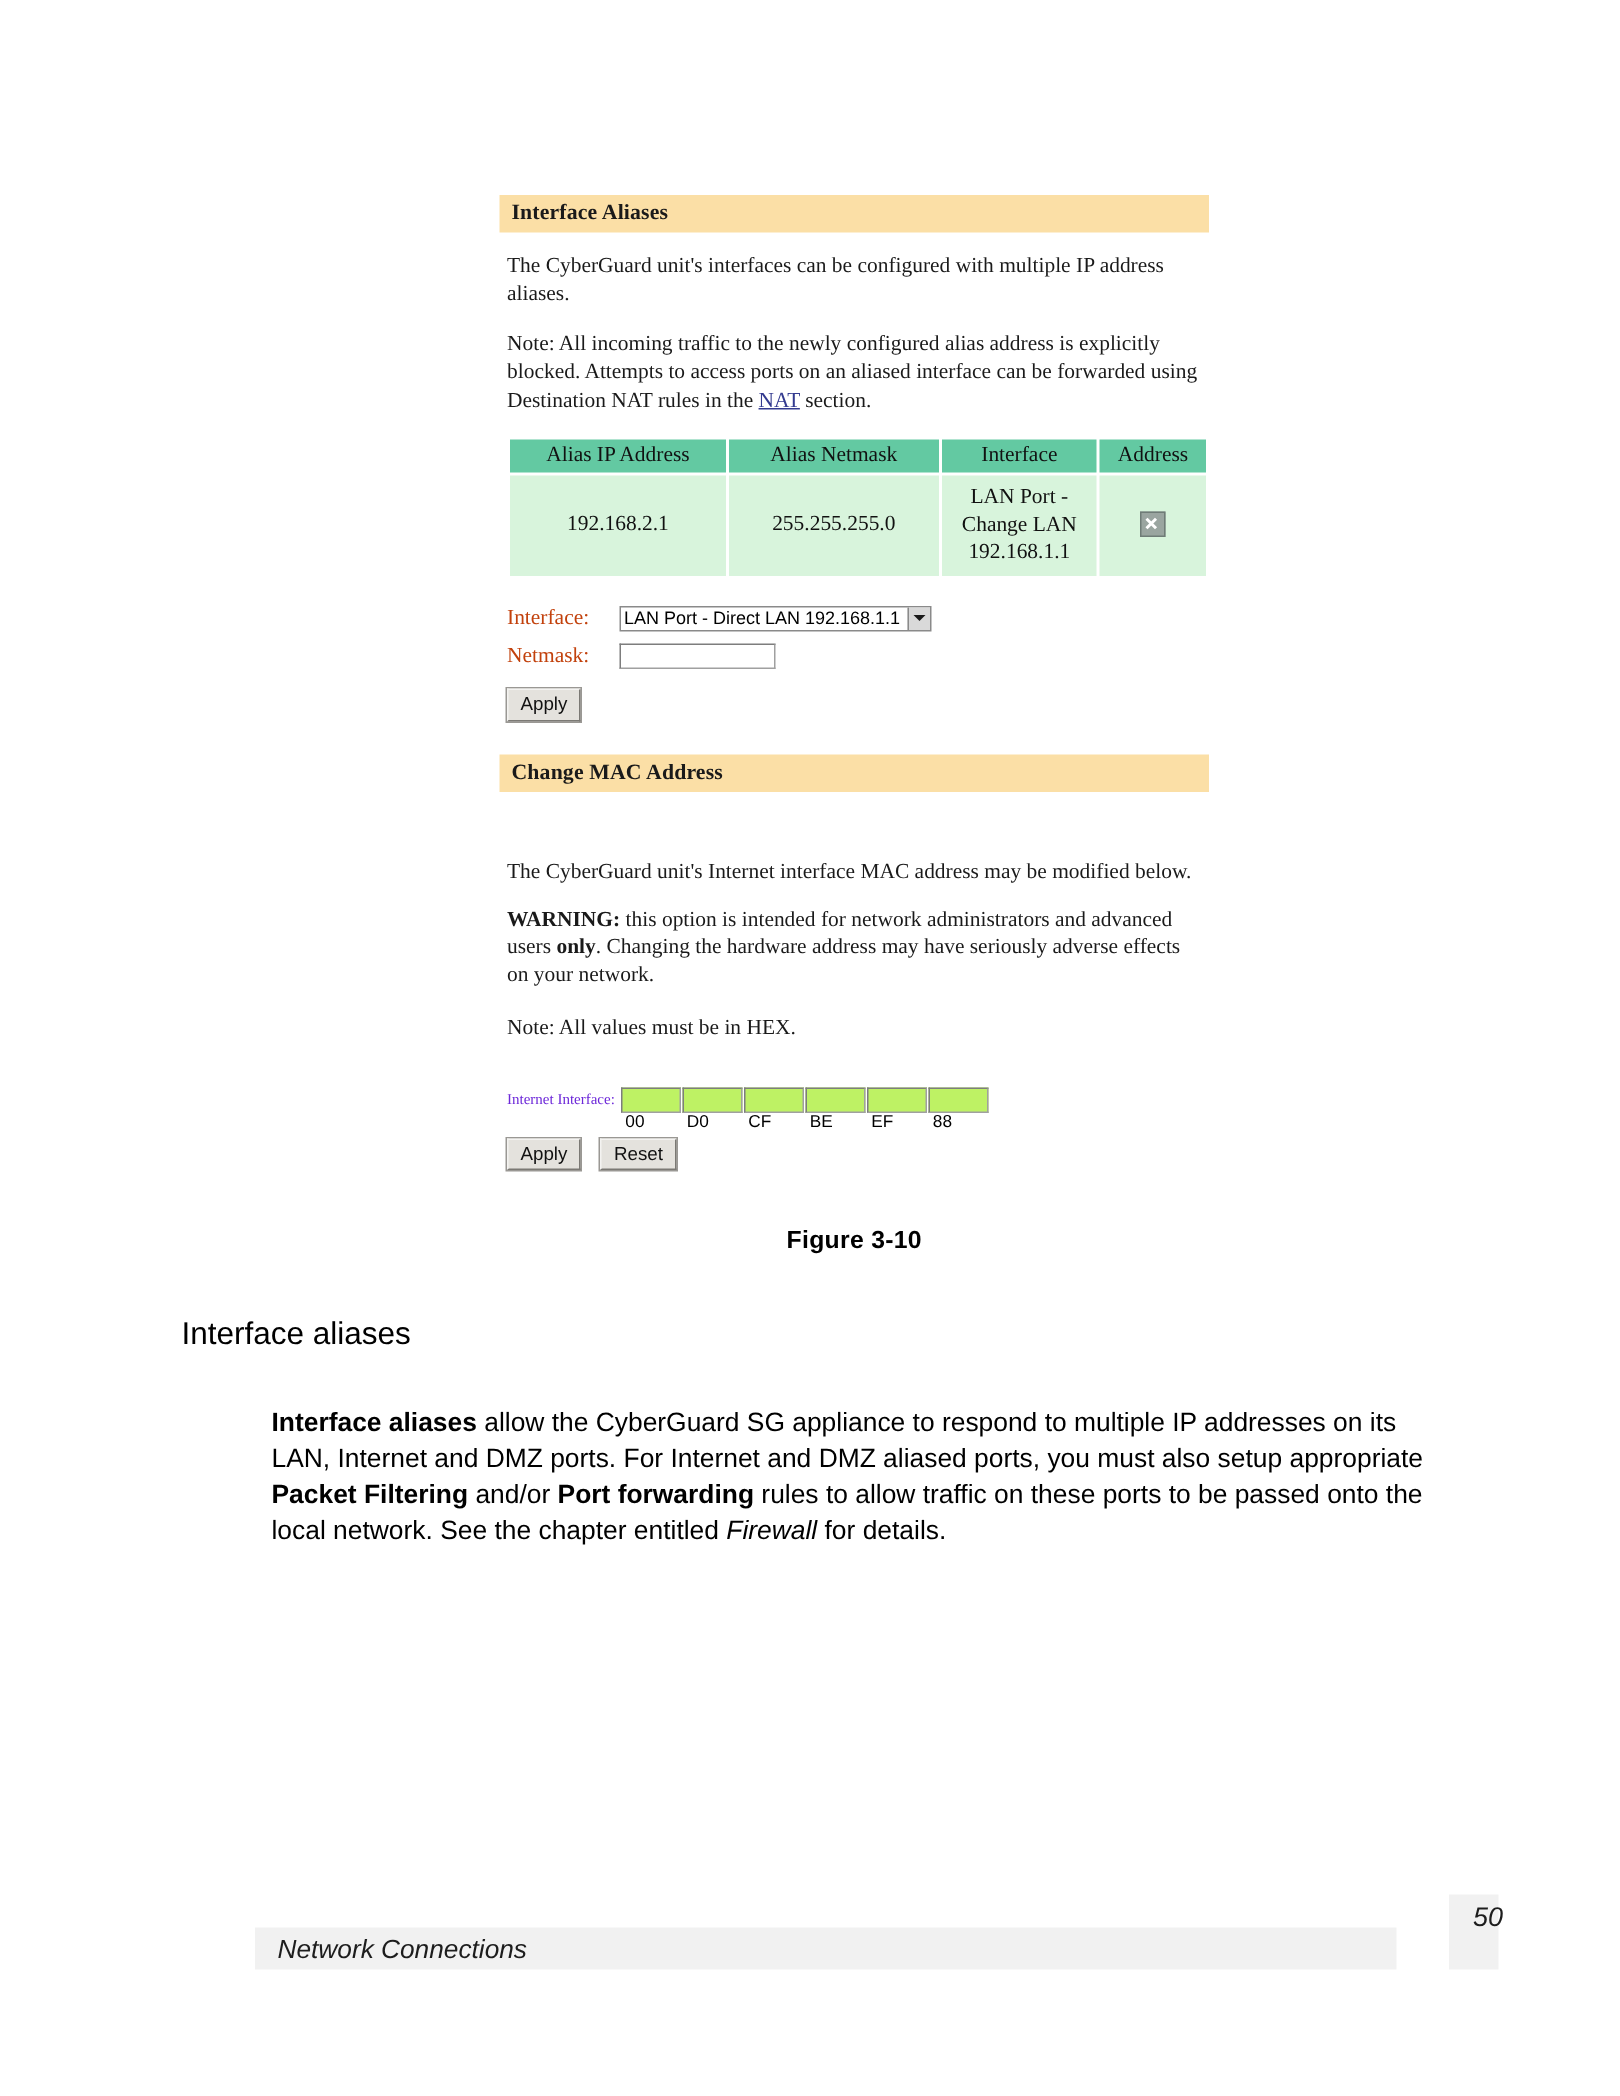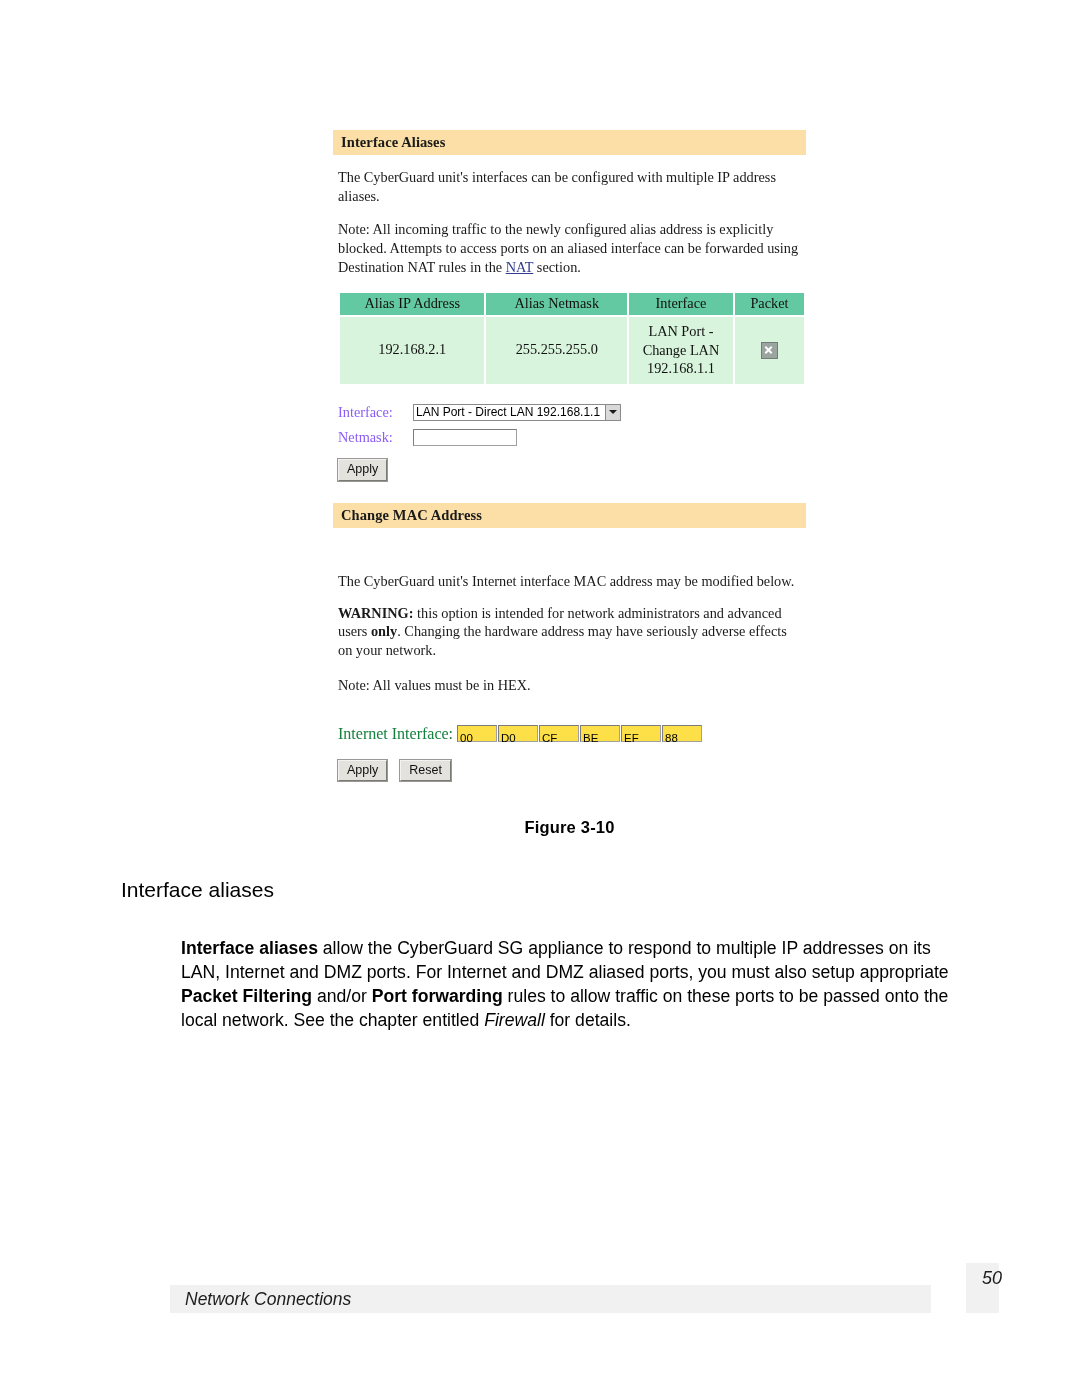--- a/index.html
+++ b/index.html
@@ -111,21 +111,21 @@
     display: flex;
     align-items: center;
     margin-bottom: 5px;
     height: 20px;
   }
   .flabel {
     font-family: "Liberation Serif", serif;
     font-size: 14.3px;
     width: 75px;
     flex: 0 0 75px;
-    color: #8b5cf6;
+    color: #c2410c;
   }
 
   .sel-box {
     display: inline-flex;
     align-items: center;
     height: 17px;
     border: 1px solid #8a8a8a;
     background: #ffffff;
     padding: 0 0 0 2px;
     font-family: "Liberation Sans", sans-serif;
@@ -182,35 +182,35 @@
   .btn-row .btn95 { margin-right: 9px; }
 
   
   .mac-row {
     display: flex;
     align-items: center;
     margin: 0 0 0 5px;
   }
   .mac-label {
     font-family: "Liberation Serif", serif;
-    font-size: 16px;
+    font-size: 10px;
     margin-right: 4px;
-    color: #15803d;
+    color: #6d28d9;
   }
   .mac-box {
     width: 40px;
     height: 17px;
     border: 1px solid #a0a0a0;
     border-top-color: #7d7d7d;
     border-left-color: #7d7d7d;
-    background: #fde047;
+    background: #bef264;
     font-family: "Liberation Sans", sans-serif;
     font-size: 11.5px;
     color: #000;
-    padding: 4px 0 0 2px;
+    padding: 14px 0 0 2px;
     box-sizing: border-box;
     line-height: 16px;
     margin-right: 1px;
   }
 
   
   .fig-caption {
     position: absolute;
     left: 333px;
     top: 818px;
@@ -290,21 +290,21 @@
   <p class="shot-p">The CyberGuard unit's interfaces can be configured with multiple IP address aliases.</p>
 
   <p class="shot-p tight"><span>Note: All incoming traffic to the newly configured alias address is explicitly blocked. Attempts to access ports on an aliased interface can be forwarded using Destination NAT rules in the </span><a class="natlink" href="#">NAT</a><span> section.</span></p>
 
   <table class="alias-table">
     <thead>
       <tr>
         <th class="col-ip">Alias IP Address</th>
         <th class="col-mask">Alias Netmask</th>
         <th class="col-iface">Interface</th>
-        <th class="col-del">Packet</th>
+        <th class="col-del">Address</th>
       </tr>
     </thead>
     <tbody>
       <tr>
         <td>192.168.2.1</td>
         <td>255.255.255.0</td>
         <td class="iface-cell">
           <span>LAN Port -</span><br>
           <span>Change LAN</span><br>
           <span>192.168.1.1</span>

